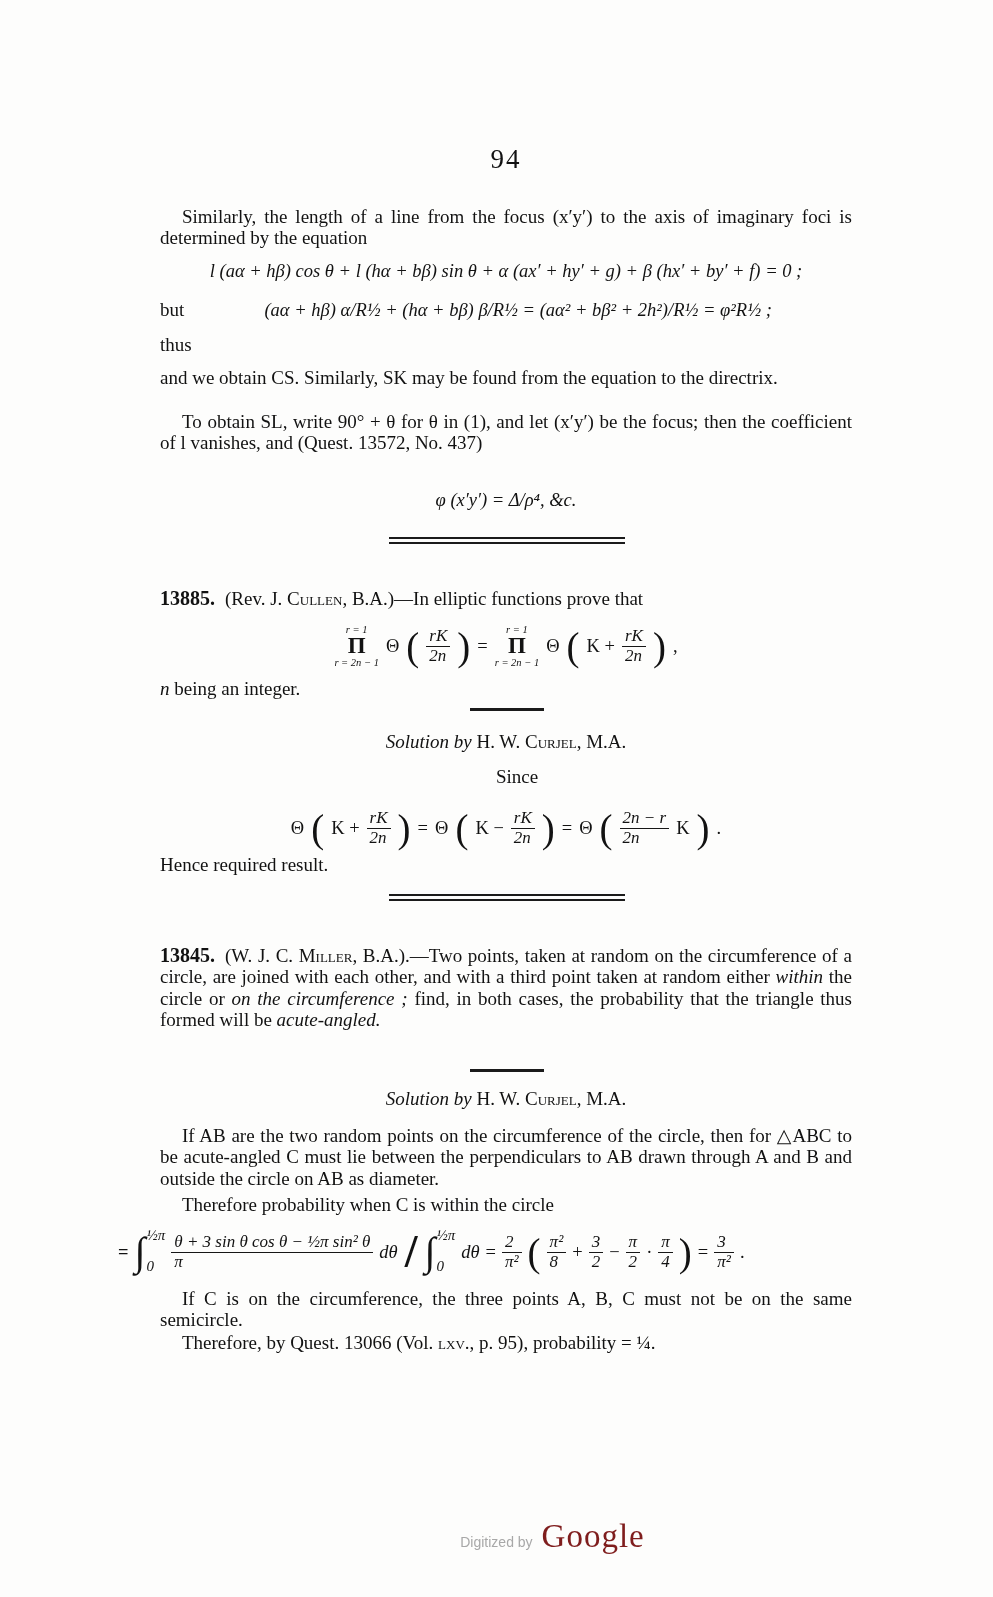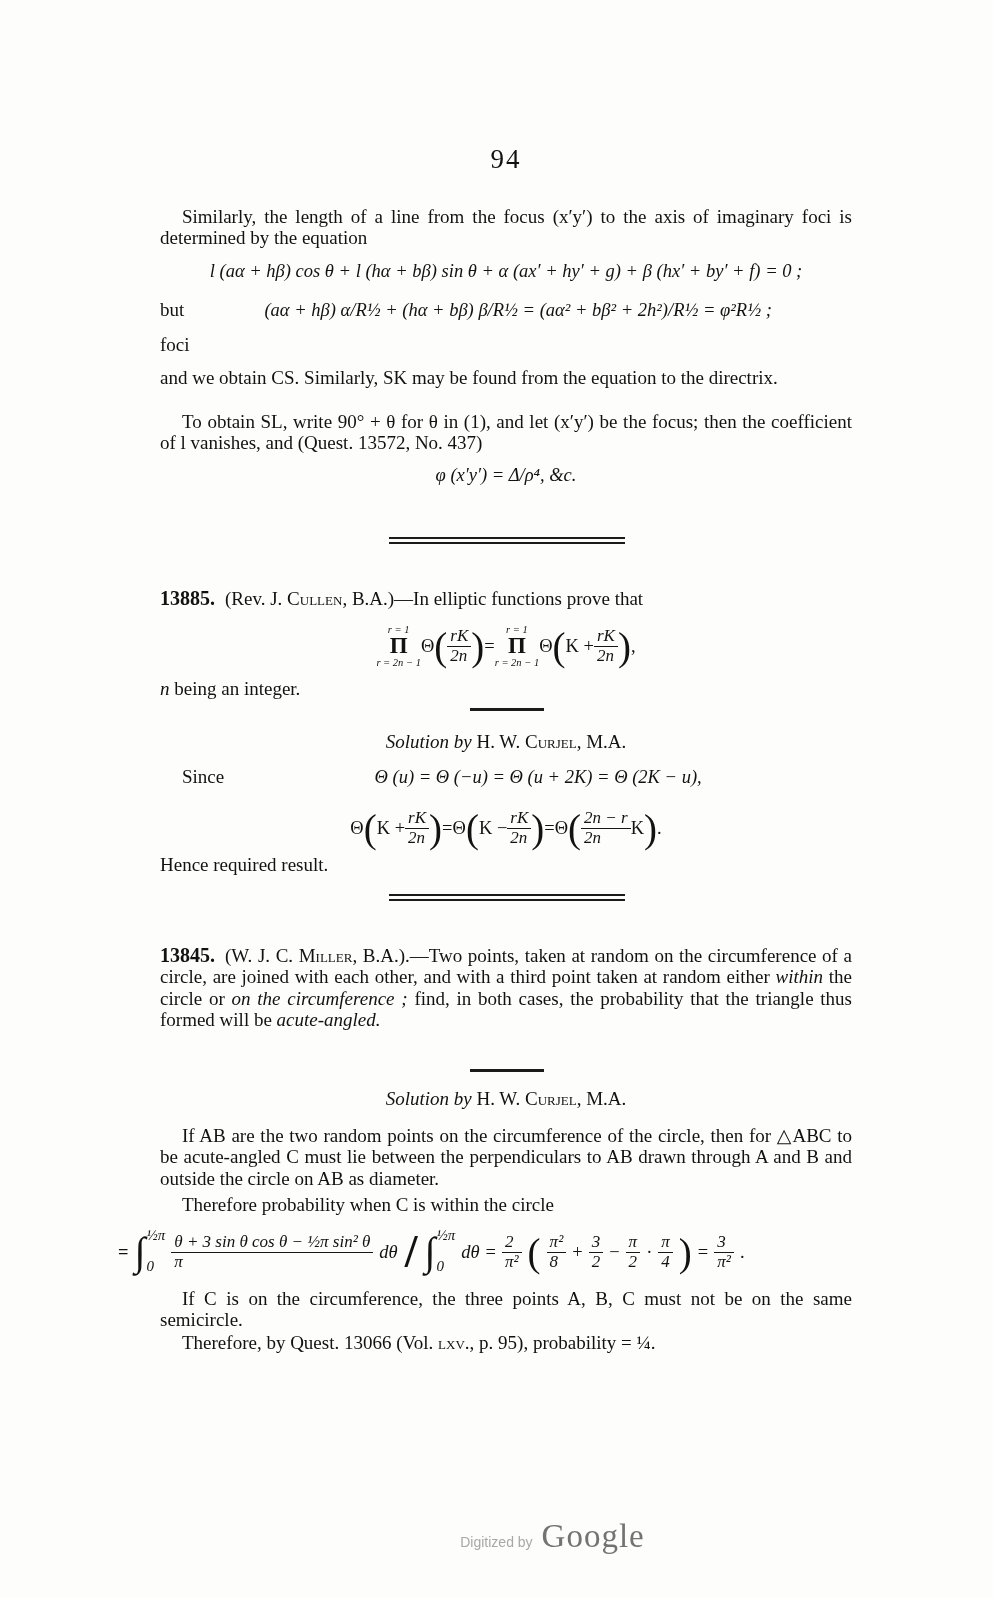--- a/index.html
+++ b/index.html
@@ -14,64 +14,64 @@
   .center { text-align:center; }
   .just { text-align:justify; line-height:21.4px; }
   .indent { text-indent:22px; }
   .it { font-style:italic; }
   .sc { font-variant:small-caps; }
   .qnum { font-weight:bold; font-size:20px; margin-right:10px; }
   .eq { font-style:italic; font-size:18.5px; }
   .eqrow { display:flex; align-items:center; }
   .eqrow .lbl { font-style:normal; flex:0 0 auto; }
   .eqrow .body { flex:1 1 auto; text-align:center; }
-  .mathrow { display:flex; align-items:center; justify-content:center; font-style:italic; font-size:18.5px; }
+  .mathrow { display:flex; align-items:center; justify-content:center; gap:7px; font-style:italic; font-size:18.5px; }
   .rm { font-style:normal; }
   .frac { display:inline-block; vertical-align:middle; text-align:left; line-height:1.1; font-size:17px; }
   .frac .num, .frac .den { display:block; padding:0 3px; }
   .frac .den { border-top:1.6px solid #161616; }
   .bigop { display:inline-block; text-align:center; line-height:1; vertical-align:middle; font-style:normal; }
   .bigop .lim { display:block; font-size:10.5px; line-height:11px; font-style:italic; }
   .bigop .op { display:block; font-size:23px; line-height:22px; font-weight:bold; }
   .bp { font-style:normal; font-size:39px; font-weight:400; line-height:1; transform:scaleY(1.03); }
   .intgrl { display:inline-flex; align-items:stretch; font-style:normal; }
   .intgrl .sym { font-size:40px; line-height:46px; }
   .intgrl .lims { display:inline-flex; flex-direction:column; justify-content:space-between; font-size:15px; line-height:11px; padding:1px 0 3px 1px; font-style:italic; }
   .bigslash { font-style:normal; font-size:46px; line-height:1; font-weight:bold; margin:0 1px; }
   .rule-double { height:3px; border-top:2px solid #1b1b1b; border-bottom:2px solid #1b1b1b; width:236px; margin:0; }
   .rule-short { height:3px; background:#1b1b1b; width:74px; }
   .footer { position:absolute; left:0; right:0; display:flex; justify-content:center; align-items:baseline; gap:9px; padding-left:112px;text-align:center; }
   .footer .pre { font-family:"Liberation Sans", sans-serif; font-size:14px; color:#a8a8a8; }
-  .footer .logo { font-family:"Liberation Serif", serif; font-size:33px; color:#737373; letter-spacing:1px; }
+  .footer .logo { font-family:"Liberation Serif", serif; font-size:33px; color:#7f1d1d; letter-spacing:1px; }
 </style>
 </head>
 <body>
 
 <div class="content">
 
   <div class="blk center" style="top:144px; font-size:27px; letter-spacing:2px;">94</div>
 
   <div class="blk just indent" style="top:206px;">Similarly, the length of a line from the focus (x′y′) to the axis of imaginary foci is determined by the equation</div>
 
   <div class="blk center eq" style="top:261px; white-space:nowrap;">l (aα + hβ) cos θ + l (hα + bβ) sin θ + α (ax′ + hy′ + g) + β (hx′ + by′ + f) = 0 ;</div>
 
   <div class="blk eqrow" style="top:299px;">
       <span class="lbl">but</span>
       <span class="body eq">(aα + hβ) α/R½ + (hα + bβ) β/R½ = (aα² + bβ² + 2h²)/R½ = φ²R½ ;</span>
     </div>
 
   <div class="blk eqrow" style="top:334px;">
-      <span class="lbl">foci</span>
+      <span class="lbl">thus</span>
     </div>
 
   <div class="blk just" style="top:367px;">and we obtain CS.  Similarly, SK may be found from the equation to the directrix.</div>
 
   <div class="blk just indent" style="top:411px;">To obtain SL, write 90° + θ for θ in (1), and let (x′y′) be the focus; then the coefficient of l vanishes, and (Quest. 13572, No. 437)</div>
 
-  <div class="blk center eq" style="top:465px;">φ (x′y′) = Δ/ρ⁴,  &amp;c.</div>
+  <div class="blk center eq" style="top:490px;">φ (x′y′) = Δ/ρ⁴,  &amp;c.</div>
 
   <div class="blk rule-double" style="top:537px; left:229px; right:auto;"></div>
 
   <div class="blk just" style="top:588px;"><span style="text-indent:22px; display:inline-block;"></span><span class="qnum">13885.</span><span>(Rev. J. </span><span class="sc">Cullen</span><span>, B.A.)—In elliptic functions prove that</span></div>
 
   <div class="blk mathrow" style="top:617px; height:58px;">
     <span class="bigop">
         <span class="lim">r = 1</span>
         <span class="op">Π</span>
         <span class="lim">r = 2n − 1</span>
@@ -101,21 +101,20 @@
   </div>
 
   <div class="blk" style="top:678px;"><span class="it">n</span><span> being an integer.</span></div>
 
   <div class="blk rule-short" style="top:708px; left:310px; right:auto;"></div>
 
   <div class="blk center" style="top:731px;"><span class="it">Solution by</span><span> H. W. </span><span class="sc">Curjel</span><span>, M.A.</span></div>
 
   <div class="blk eqrow" style="top:766px;justify-content:center;">
       <span class="lbl" style="margin-left:22px;">Since</span>
-      <span class="body eq">Θ (u) = Θ (−u) = Θ (u + 2K) = Θ (2K − u),</span>
     </div>
 
   <div class="blk mathrow" style="top:798px; height:60px;">
     <span class="rm">Θ</span>
     <span class="bp">(</span>
     <span class="rm">K +</span>
     <span class="frac">
         <span class="num">rK</span>
         <span class="den">2n</span>
       </span>

